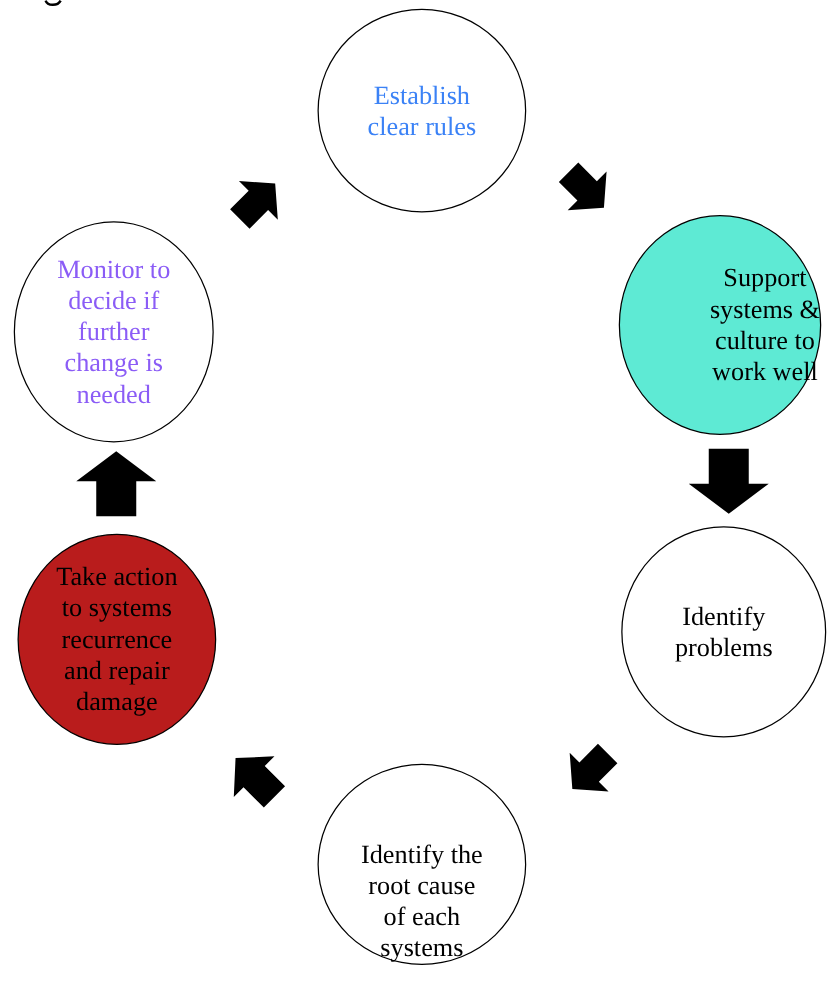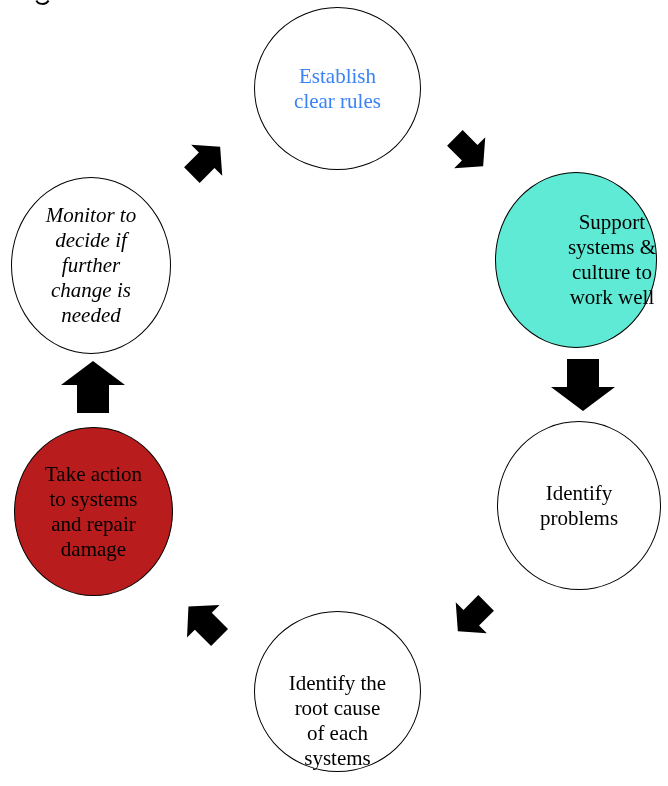--- a/index.html
+++ b/index.html
@@ -93,27 +93,28 @@
         <div>root cause</div>
         <div>of each</div>
         <div>systems</div>
       </div>
   </div>
 
   <div class="node n-bot-left" style="border-color: rgb(0, 0, 0); background: #b91c1c;">
     <div class="node-text" style="color: rgb(0, 0, 0);">
         <div>Take action</div>
         <div>to systems</div>
+        <div>recurrence</div>
         <div>and repair</div>
         <div>damage</div>
       </div>
   </div>
 
   <div class="node n-top-left" style="border-color: rgb(0, 0, 0); background: rgb(255, 255, 255);">
-    <div class="node-text" style="color: #000000; font-style: italic;">
+    <div class="node-text" style="color: #8b5cf6;">
         <div>Monitor to</div>
         <div>decide if</div>
         <div>further</div>
         <div>change is</div>
         <div>needed</div>
       </div>
   </div>
 
   <svg class="arrow-layer" viewBox="0 0 668 786">
 

